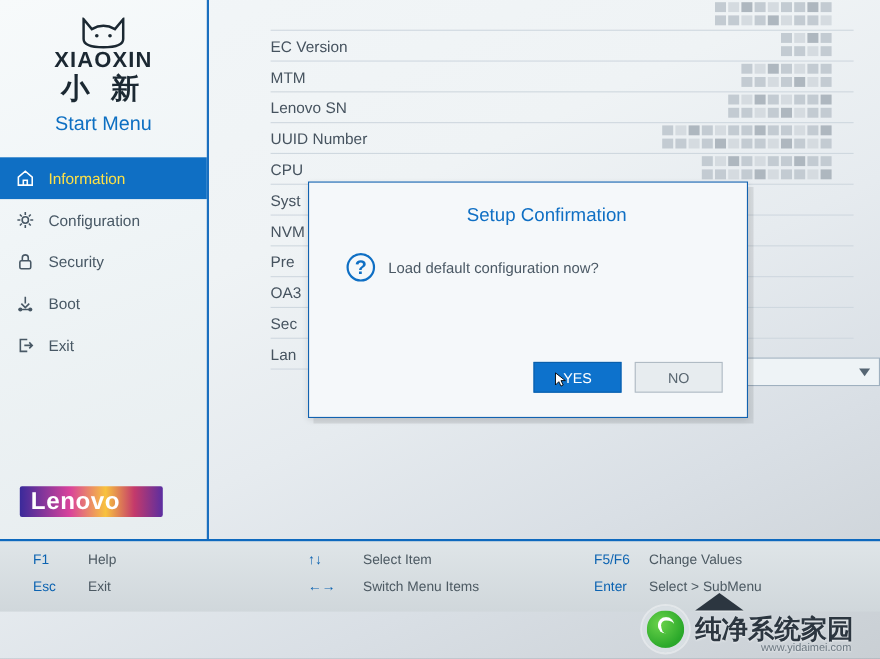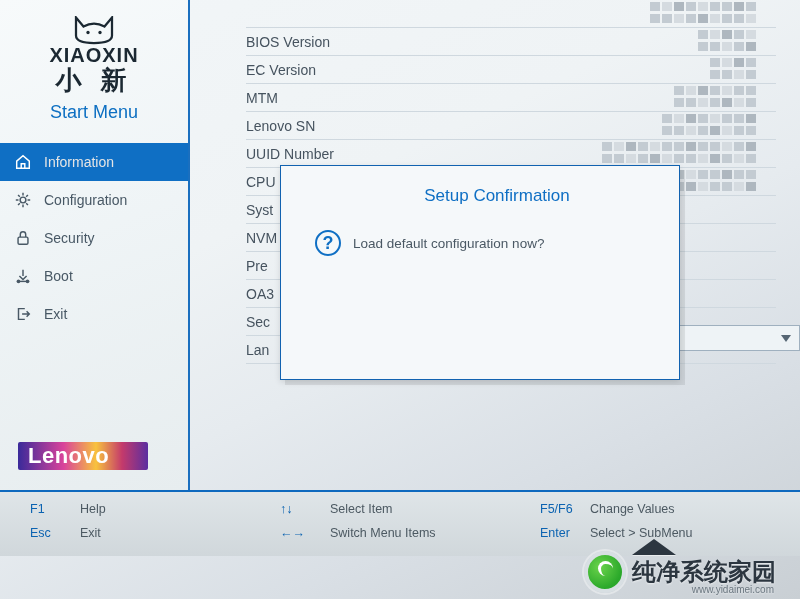--- a/index.html
+++ b/index.html
@@ -18,21 +18,21 @@
   .brand-cat { width:60px; height:30px; }
   .brand-wordmark { font-weight:900; letter-spacing:1px; font-size:20px; color:#1b2832; margin-top:-2px; }
   .brand-cn { font-size:26px; font-weight:900; color:#1b2832; letter-spacing:6px; margin-top:-4px; }
   .brand-startmenu { font-size:18px; color:#0d6fc2; margin-top:4px; }
   .nav { margin-top:20px; }
   .nav-item {
     display:flex; align-items:center; gap:12px;
     padding:10px 14px; color:#485865; font-size:14px;
     cursor:pointer;
   }
-  .nav-item.selected { background:#0f6fc4; color:#e5e5e5; }
+  .nav-item.selected { background:#0f6fc4; color:#fde047; }
   .nav-item .nav-icon { width:18px; height:18px; display:flex; align-items:center; justify-content:center; }
   .nav-item.selected .nav-icon svg { stroke:#fff; }
   .nav-icon svg { stroke:#485865; fill:none; stroke-width:1.6; }
 
   .lenovo-badge {
     position:absolute; left:18px; bottom:20px; width:130px; height:28px;
     background: linear-gradient(90deg, #3a2a9a 0%, #d9439b 35%, #f8c23e 60%, #c43a6b 80%, #5b2ea0 100%);
     color:#fff; font-size:22px; font-weight:600; letter-spacing:0.5px;
     border-radius:2px; display:flex; align-items:center; padding-left:10px;
   }
@@ -195,37 +195,20 @@
               <span></span>
               <span></span>
               <span></span>
               <span></span>
               <span></span>
               <span></span>
             </div>
           </div>
         </div>
         <div class="field-row">
-          <div class="field-label">BIOS Version</div>
-          <div class="field-val-wrap">
-            <div class="mosaic">
-              <span></span>
-              <span></span>
-              <span></span>
-              <span></span>
-              <span></span>
-              <span></span>
-              <span></span>
-              <span></span>
-              <span></span>
-              <span></span>
-            </div>
-          </div>
-        </div>
-        <div class="field-row">
           <div class="field-label">EC Version</div>
           <div class="field-val-wrap">
             <div class="mosaic">
               <span></span>
               <span></span>
               <span></span>
               <span></span>
               <span></span>
               <span></span>
               <span></span>
@@ -366,20 +349,31 @@
   </div>
 
   <div class="modal-shadow"></div>
   <div class="modal">
     <div class="modal-title">Setup Confirmation</div>
     <div class="modal-body">
       <div class="q-icon">?</div>
       <div class="modal-msg">Load default configuration now?</div>
     </div>
     <div class="modal-actions">
+      <div class="modal-btn primary">
+        <span>YES</span>
+        <span class="cursor-arrow">
+          <svg viewBox="0 0 12 14">
+              <path d="M1 1 L1 12 L4 9 L6 13 L8 12 L6 8 L10 8 Z" fill="#fff" stroke="#000" stroke-width="0.8"></path>
+            </svg>
+        </span>
+      </div>
+      <div class="modal-btn">
+        <span>NO</span>
+      </div>
     </div>
   </div>
 
   <div class="footer">
     <div class="keyhints" id="keyhints">
         <div class="khint">
           <span class="kkey">F1</span>
           <span class="ktxt">Help</span>
         </div>
         <div class="khint">

